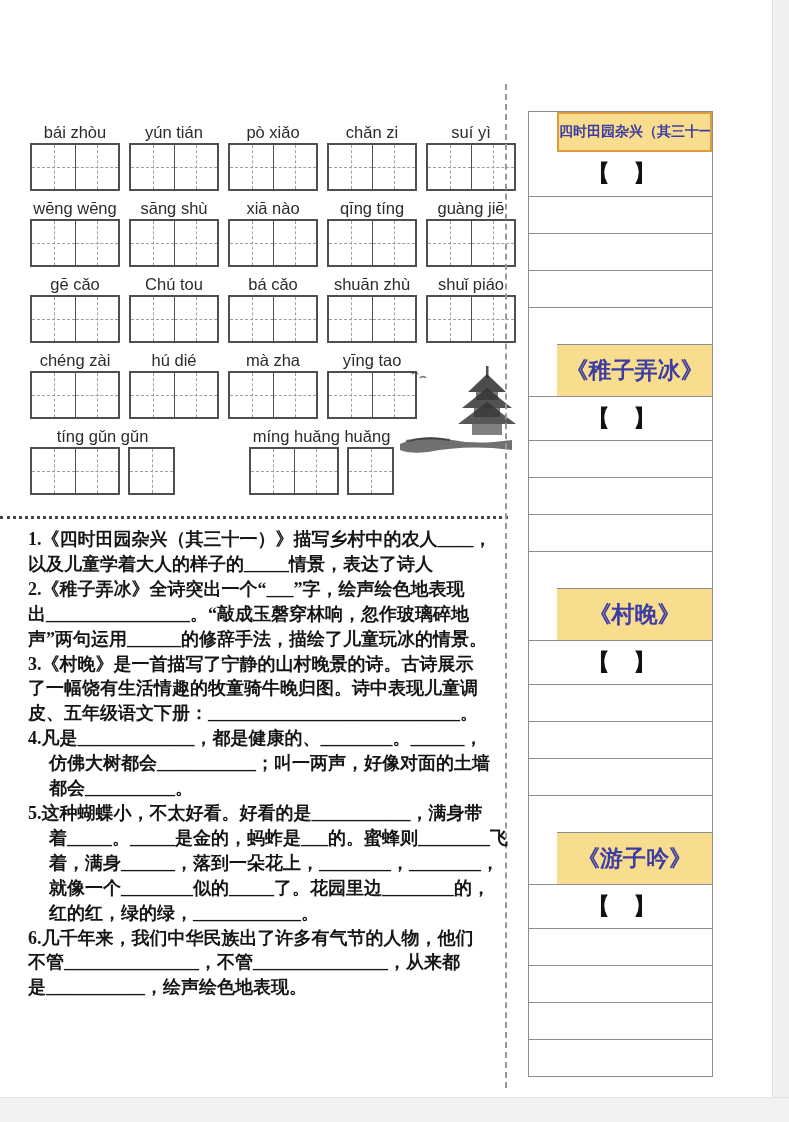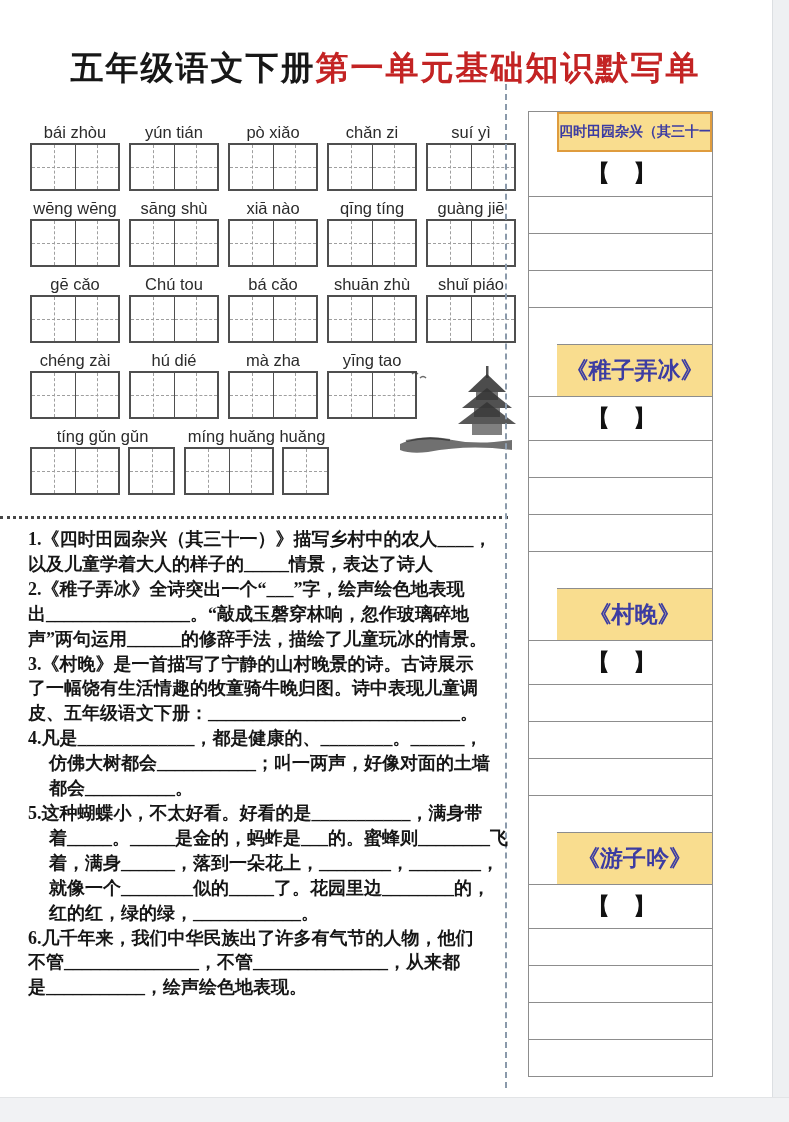--- a/index.html
+++ b/index.html
@@ -27,21 +27,21 @@
     text-align:center;font-size:33px;font-weight:700;
     letter-spacing:2px;color:#171717;white-space:nowrap;
   }
   .title .red{color:var(--title-red);}
 
   
   .pinyin-grid{position:absolute;left:30px;top:121px;width:484px;}
   .grid-row{margin-bottom:6px;}
   .grid-row-inner{display:flex;align-items:flex-end;}
   .grid-group{margin-right:9px;}
-  .grid-group.gap-before{}
+  .grid-group.gap-before{margin-left:65px;}
   .pinyin-label{
     font-family:"Liberation Sans","DejaVu Sans",sans-serif;
     font-size:16.5px;color:#2b2b2b;text-align:center;
     height:22px;line-height:22px;white-space:nowrap;
   }
   .boxes{display:flex;gap:8px;}
   .tzg-box{display:flex;border:2px solid var(--grid-dark);background:#fff;}
   .tzg-cell{width:43px;height:44px;position:relative;}
   .tzg-cell + .tzg-cell{border-left:1.5px solid var(--grid-dark);}
   .tzg-cell::before{
@@ -104,21 +104,20 @@
 
   
   .edge-right{position:absolute;left:772px;top:0;width:17px;height:1122px;background:#eef0f2;border-left:1px solid #dcdfe2;}
   .edge-bottom{position:absolute;left:0;top:1097px;width:789px;height:25px;background:#f1f2f4;border-top:1px solid #e2e4e6;}
 </style>
 </head>
 <body>
 
 <div class="page">
 
-  <h1 class="title"><span>五年级语文下册</span><span class="red">第一单元基础知识默写单</span></h1>
 
   <div class="pinyin-grid" id="pinyin-grid">
       <div class="grid-row">
         <div class="grid-row-inner">
           <div class="grid-group">
             <div class="pinyin-label">bái zhòu</div>
             <div class="boxes">
               <div class="tzg-box">
                 <div class="tzg-cell"></div>
                 <div class="tzg-cell"></div>

